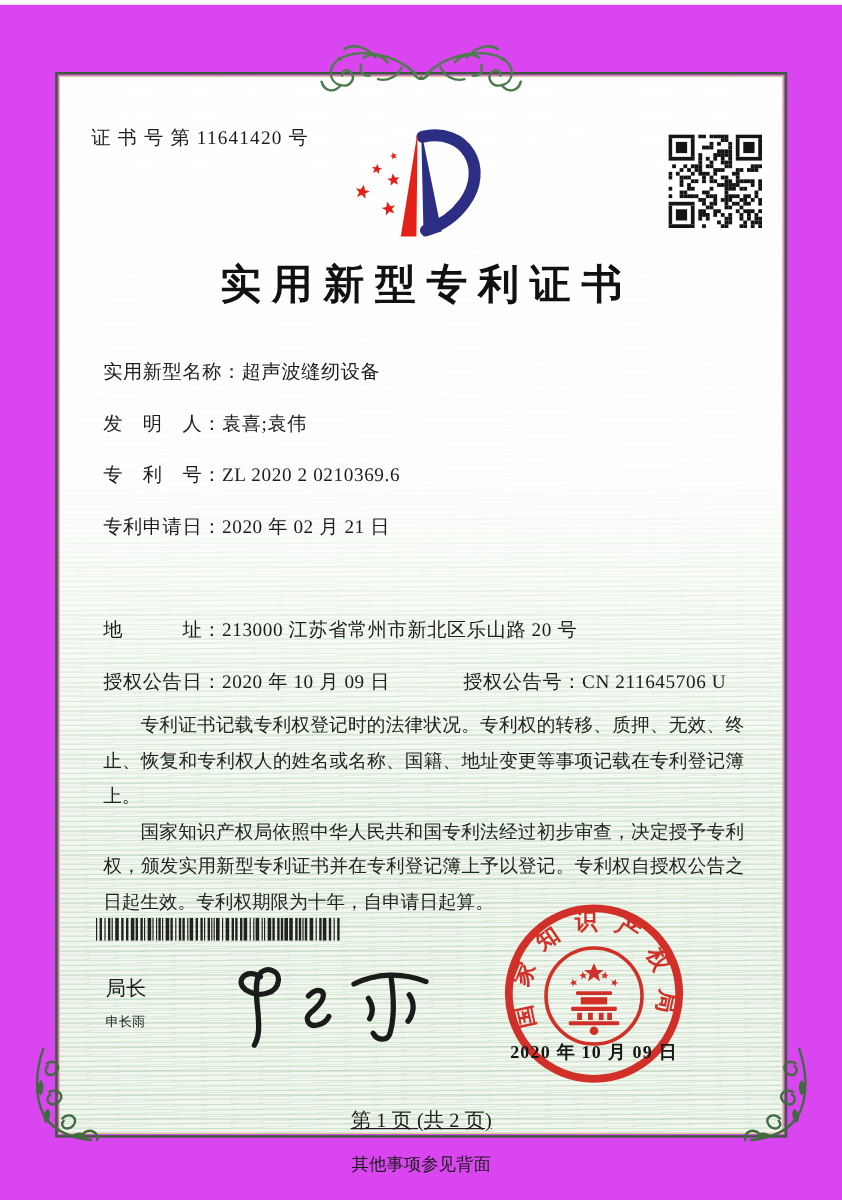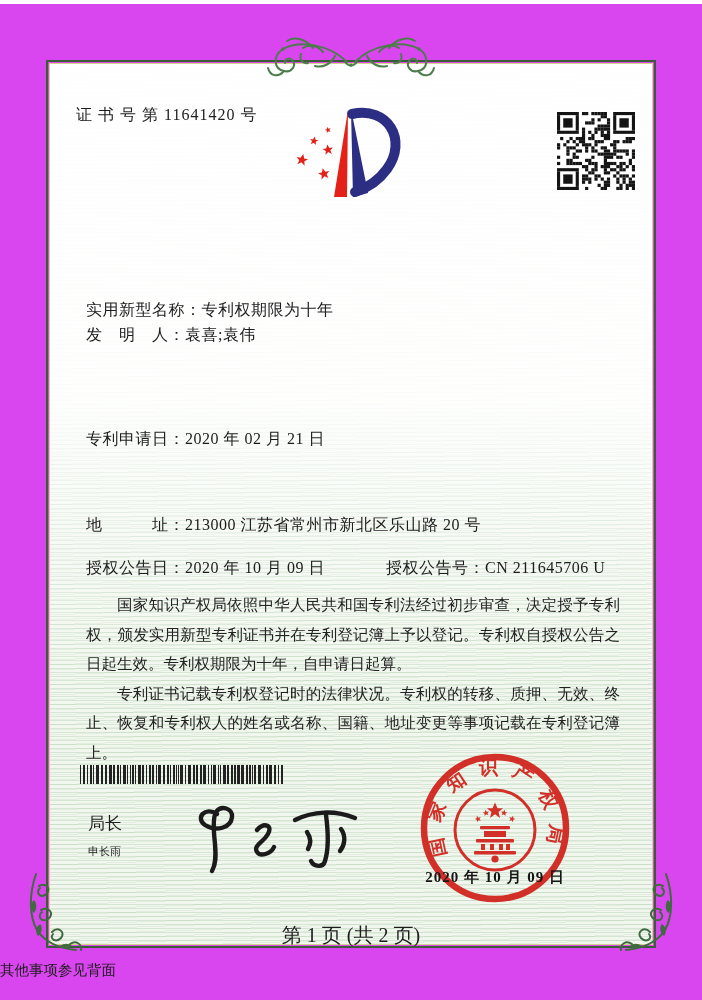--- a/index.html
+++ b/index.html
@@ -43,22 +43,22 @@
   .fvalue{letter-spacing:.5px;}
   .pair2{position:absolute;left:300px;top:0;}
   .paras{left:86px;top:586px;width:534px;font-size:15.5px;line-height:29.5px;text-align:justify;color:#222;}
   .paras p{margin:0;text-indent:2em;}
   .sig-title{left:88px;top:808px;font-size:17px;font-family:"Liberation Sans","DejaVu Sans",sans-serif;}
   .sig-name{left:88px;top:840px;font-size:11px;font-family:"Liberation Sans","DejaVu Sans",sans-serif;}
   .seal-date{
     left:409px;top:864px;width:172px;text-align:center;
     font-size:15px;font-weight:bold;color:#151515;letter-spacing:1px;z-index:6;
   }
-  .page-num{left:0;top:918px;width:702px;text-align:center;font-size:20px;}
-  .back-note{left:0;top:957px;width:702px;font-size:14.5px;}
+  .page-num{left:0;top:918px;width:702px;text-align:center;font-size:17px;text-decoration:underline;}
+  .back-note{left:0;top:957px;width:702px;text-align:center;font-size:14.5px;}
   .barcode{left:80px;top:761px;}
   .qr{left:557px;top:108px;}
   .logo{left:290px;top:96px;}
   .signature{left:183px;top:790px;z-index:5;}
   .seal{left:407px;top:736px;opacity:.93;z-index:4;}
 </style>
 </head>
 <body>
 
 <div class="page">
@@ -350,43 +350,47 @@
         <rect x="9" y="24" width="1.02" height="1.02"></rect>
         <rect x="14" y="24" width="1.02" height="1.02"></rect>
         <rect x="15" y="24" width="1.02" height="1.02"></rect>
         <rect x="19" y="24" width="1.02" height="1.02"></rect>
         <rect x="20" y="24" width="1.02" height="1.02"></rect>
         <rect x="22" y="24" width="1.02" height="1.02"></rect>
         <rect x="24" y="24" width="1.02" height="1.02"></rect>
       </g>
   </svg>
 
+  <div class="abs title">实用新型专利证书</div>
 
   <div class="field-row" style="top:296px">
-    <span class="flabel">实用新型名称：</span><span class="fvalue">专利权期限为十年</span>
-  </div>
-  <div class="field-row" style="top:321px">
+    <span class="flabel">实用新型名称：</span><span class="fvalue">超声波缝纫设备</span>
+  </div>
+  <div class="field-row" style="top:339px">
     <span class="flabel">发　明　人：</span><span class="fvalue">袁喜;袁伟</span>
+  </div>
+  <div class="field-row" style="top:382px">
+    <span class="flabel">专　利　号：</span><span class="fvalue">ZL 2020 2 0210369.6</span>
   </div>
   <div class="field-row" style="top:425px">
     <span class="flabel">专利申请日：</span><span class="fvalue">2020 年 02 月 21 日</span>
   </div>
   <div class="field-row" style="top:511px">
     <span class="flabel">地　　　址：</span><span class="fvalue">213000  江苏省常州市新北区乐山路 20 号</span>
   </div>
   <div class="field-row" style="top:554px">
     <span class="flabel">授权公告日：</span><span class="fvalue">2020 年 10 月 09 日</span>
     <span class="pair2">
       <span class="flabel">授权公告号：</span><span class="fvalue">CN 211645706 U</span>
     </span>
   </div>
 
   <div class="abs paras">
+    <p>专利证书记载专利权登记时的法律状况。专利权的转移、质押、无效、终止、恢复和专利权人的姓名或名称、国籍、地址变更等事项记载在专利登记簿上。</p>
     <p>国家知识产权局依照中华人民共和国专利法经过初步审查，决定授予专利权，颁发实用新型专利证书并在专利登记簿上予以登记。专利权自授权公告之日起生效。专利权期限为十年，自申请日起算。</p>
-    <p>专利证书记载专利权登记时的法律状况。专利权的转移、质押、无效、终止、恢复和专利权人的姓名或名称、国籍、地址变更等事项记载在专利登记簿上。</p>
   </div>
 
   <svg class="abs barcode" width="204" height="19" viewBox="0 0 204 19">
     <g id="barcode-bars" fill="#222">
         <rect x="0" y="0" width="1" height="19"></rect>
         <rect x="3" y="0" width="2" height="19"></rect>
         <rect x="7" y="0" width="1" height="19"></rect>
         <rect x="10" y="0" width="2" height="19"></rect>
         <rect x="13" y="0" width="1" height="19"></rect>
         <rect x="16" y="0" width="3" height="19"></rect>

